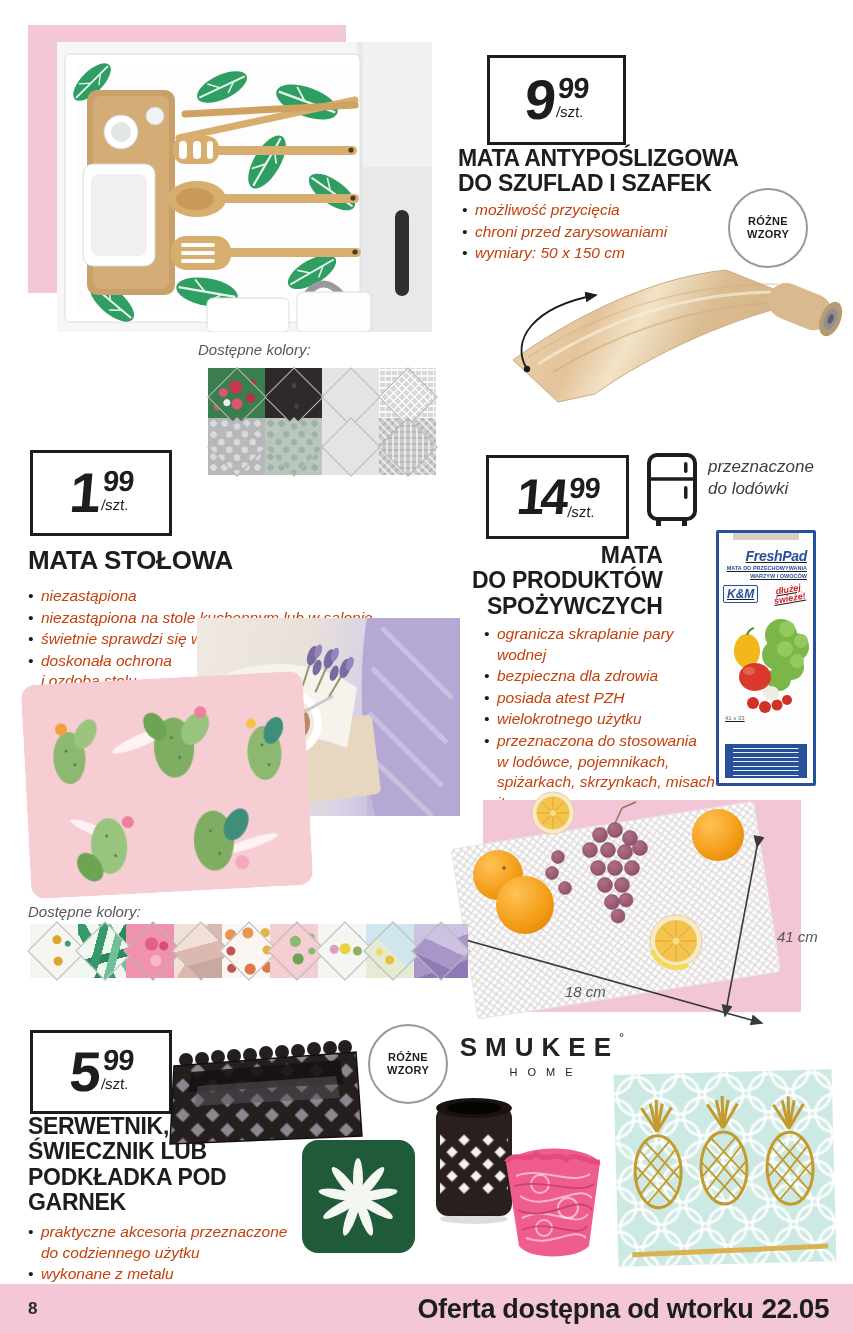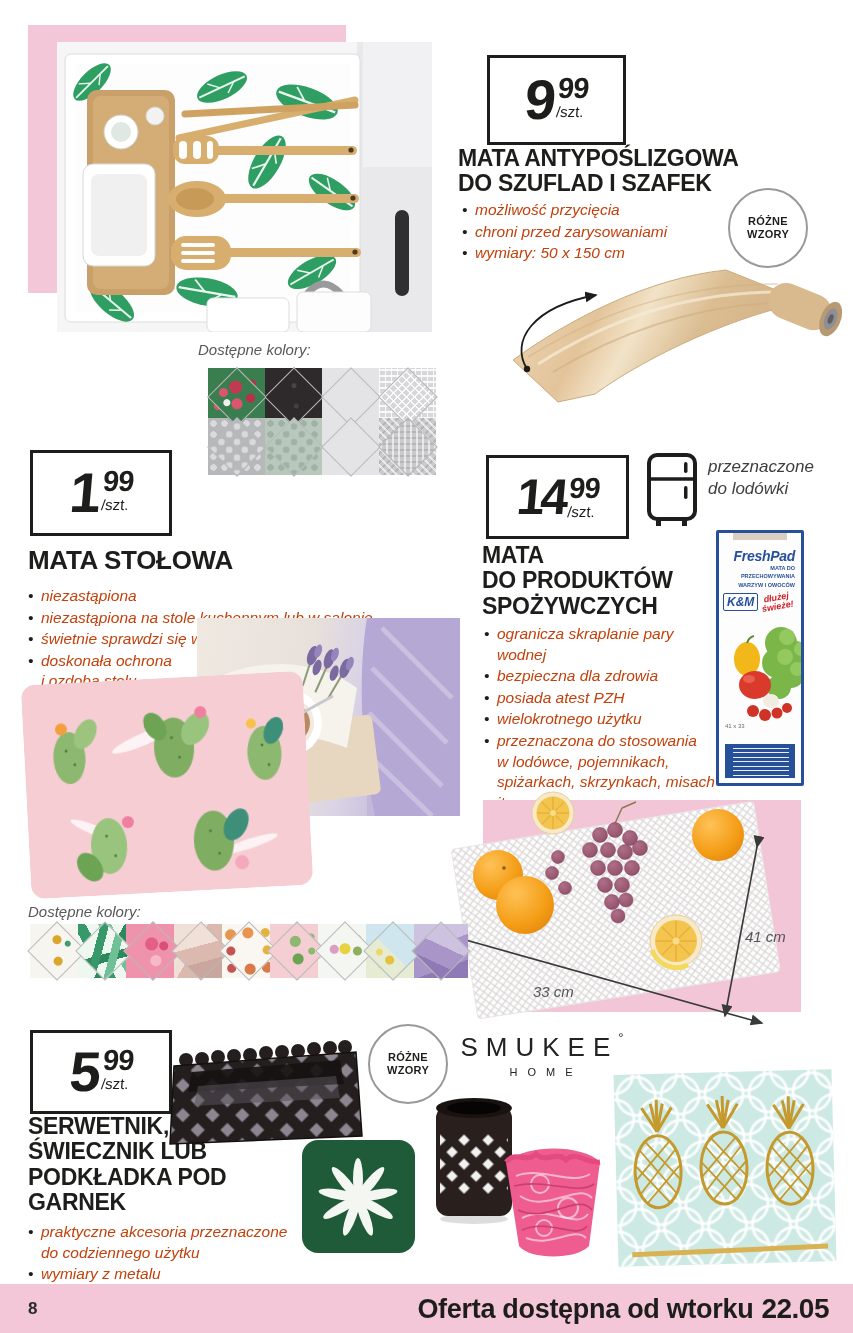--- a/index.html
+++ b/index.html
@@ -25,21 +25,21 @@
   .bullets li::before{content:"•";position:absolute;left:0;top:0;color:#1d1d1b;}
 
   .circle-badge{position:absolute;width:76px;height:76px;border:2px solid #999;
     border-radius:50%;background:#fff;display:flex;align-items:center;justify-content:center;
     text-align:center;font-weight:bold;font-size:11px;line-height:1.15;letter-spacing:.3px;
     white-space:pre-line;}
 
   .avail{position:absolute;font-style:italic;font-size:15px;color:#58585a;}
   .annot{position:absolute;font-style:italic;font-size:15px;color:#4a4a4a;
          text-align:center;white-space:pre-line;line-height:1.35;}
-  .dim-label{position:absolute;font-style:italic;font-size:15px;color:#55565a;}
+  .dim-label{position:absolute;font-style:italic;font-size:15px;color:#55565a;padding-left:32px;}
 
   
   .swatch-grid{position:absolute;display:grid;grid-template-columns:repeat(4,57px);}
   .swatch-grid .cell{width:57px;height:57px;display:flex;align-items:center;justify-content:center;}
   .swatch-grid .cell:nth-child(n+5){margin-top:-7px;}
   .swatch-row{position:absolute;display:flex;}
   .swatch-row .cell{width:54px;height:54px;display:flex;align-items:center;justify-content:center;margin-right:-6px;}
   .sw{width:40px;height:40px;transform:rotate(45deg);border:1px solid #b9b9bb;background:#ddd;}
   [data-variant="floral"]{background:#3a7d4e;background-image:radial-gradient(circle at 30% 35%,#c23a52 0 6px,transparent 7px),radial-gradient(circle at 62% 62%,#d95570 0 5px,transparent 6px),radial-gradient(circle at 76% 28%,#b93048 0 4px,transparent 5px),radial-gradient(circle at 42% 78%,#ecf2f0 0 3px,transparent 4px),radial-gradient(circle at 18% 66%,#d95570 0 4px,transparent 5px);}
   [data-variant="black"]{background:#2e2a2b;background-image:radial-gradient(circle at 30% 30%,#4a4446 0 2px,transparent 3px),radial-gradient(circle at 70% 62%,#443e40 0 2px,transparent 3px);}
@@ -74,21 +74,21 @@
   .fp-maker{font-size:12px;font-weight:bold;font-style:italic;color:#27509b;border:1px solid #27509b;
             border-radius:2px;padding:1px 3px;}
   .fp-claim{font-size:9px;font-style:italic;font-weight:bold;color:#cc2229;transform:rotate(-10deg);
             white-space:pre-line;text-align:center;line-height:1;padding-right:4px;}
   .fp-size{font-size:6px;color:#6b6b6b;padding-left:6px;}
   .fp-foot{position:absolute;left:6px;right:6px;bottom:5px;height:34px;background:#27509b;
            background-image:repeating-linear-gradient(180deg,rgba(255,255,255,.9) 0 1px,transparent 1px 4.5px);
            background-size:80% 100%;background-position:8px 4px;background-repeat:no-repeat;}
 
   .brand-logo{position:absolute;width:180px;text-align:center;color:#232323;}
-  .brand-name{font-size:26px;letter-spacing:8px;font-weight:400;}
+  .brand-name{font-size:26px;letter-spacing:8px;font-weight:700;}
   .brand-mark{font-size:13px;vertical-align:14px;letter-spacing:0;}
   .brand-sub{font-size:11px;letter-spacing:10px;margin-top:3px;padding-left:8px;}
 
   .footer-bar{position:absolute;left:0;right:0;top:1284px;height:49px;background:#f3c7d8;
               display:flex;align-items:center;}
   .page-num{position:absolute;left:28px;font-size:17px;font-weight:600;color:#2a2a2a;}
   .offer{position:absolute;right:24px;display:flex;align-items:baseline;font-weight:bold;}
   .offer-text{font-size:27px;letter-spacing:-.3px;}
   .offer-date{font-size:28px;margin-left:8px;letter-spacing:-.5px;}
 </style>
@@ -347,36 +347,36 @@
       <rect x="4" y="3" width="46" height="64" rx="8" fill="none" stroke="#1d1d1b" stroke-width="4"></rect>
       <line x1="4" y1="27" x2="50" y2="27" stroke="#1d1d1b" stroke-width="3.5"></line>
       <rect x="39" y="10" width="3.5" height="11" rx="1.7" fill="#1d1d1b"></rect>
       <rect x="39" y="34" width="3.5" height="13" rx="1.7" fill="#1d1d1b"></rect>
       <rect x="11" y="67" width="5" height="7" fill="#1d1d1b"></rect>
       <rect x="37" y="67" width="5" height="7" fill="#1d1d1b"></rect>
     </svg>
   </div>
   <div class="abs" style="left:708px;top:456px;font-style:italic;font-size:17px;color:#3e3e3d;white-space:pre-line;line-height:1.3;">przeznaczone
 do lodówki</div>
-  <h2 class="title" style="left:482px;top:543px;">MATA
+  <h2 class="title" style="left:472px;top:543px;text-align:right;">MATA
 DO PRODUKTÓW
 SPOŻYWCZYCH</h2>
   <ul class="bullets" style="left:484px;top:624px;width:240px;">
       <li>ogranicza skraplanie pary wodnej</li>
       <li>bezpieczna dla zdrowia</li>
       <li>posiada atest PZH</li>
       <li>wielokrotnego użytku</li>
       <li>przeznaczona do stosowania
 w lodówce, pojemnikach,
 spiżarkach, skrzynkach, misach itp.</li>
       <li>można dowolnie przyciąć do
 kształtu pojemnika</li>
     </ul>
 
-  <div class="freshpad" style="left:716px;top:530px;width:88px;height:256px;">
+  <div class="freshpad" style="left:716px;top:530px;width:100px;height:256px;text-decoration:underline;">
     <div class="fp-cap"></div>
     <div class="fp-brand">FreshPad</div>
     <div class="fp-line">MATA DO PRZECHOWYWANIA</div>
     <div class="fp-line">WARZYW I OWOCÓW</div>
     <div class="fp-row">
       <span class="fp-maker">K&amp;M</span>
       <span class="fp-claim">dłużej
 świeże!</span>
     </div>
     <svg width="94" height="110" viewBox="0 0 94 110" style="display:block;margin-top:2px;">
@@ -481,21 +481,21 @@
           <circle cx="186" cy="120" r="7"></circle>
           <circle cx="178" cy="136" r="7"></circle>
         <circle cx="118" cy="77" r="6.5"></circle>
           <circle cx="112" cy="93" r="6.5"></circle>
           <circle cx="125" cy="108" r="6.5"></circle>
       </g>
       <line x1="15" y1="157" x2="322" y2="243" stroke="#3a3a3a" stroke-width="1.6" marker-start="url(#dimArr)" marker-end="url(#dimArr)"></line>
       <line x1="317" y1="67" x2="285" y2="236" stroke="#3a3a3a" stroke-width="1.6" marker-start="url(#dimArr)" marker-end="url(#dimArr)"></line>
     </svg>
   </div>
-  <div class="dim-label" style="left:533px;top:983px;">33 cm</div>
+  <div class="dim-label" style="left:533px;top:983px;">18 cm</div>
   <div class="dim-label" style="left:745px;top:928px;">41 cm</div>
 
   <div class="avail" style="left:28px;top:903px;">Dostępne kolory:</div>
   <div class="swatch-row" style="left:30px;top:924px;">
       <div class="cell" data-variant="pineapple">
         <span class="sw" data-variant="pineapple"></span>
       </div>
       <div class="cell" data-variant="tropical">
         <span class="sw" data-variant="tropical"></span>
       </div>
@@ -531,21 +531,21 @@
       </span>
     </div>
   </div>
   <h2 class="title" style="left:28px;top:1114px;">SERWETNIK,
 ŚWIECZNIK LUB
 PODKŁADKA POD
 GARNEK</h2>
   <ul class="bullets" style="left:28px;top:1222px;width:280px;">
       <li>praktyczne akcesoria przeznaczone
 do codziennego użytku</li>
-      <li>wymiary z metalu</li>
+      <li>wykonane z metalu</li>
     </ul>
 
   <div class="abs" style="left:168px;top:1026px;width:198px;height:124px;">
     <svg width="198" height="124" viewBox="0 0 198 124">
       <defs>
         <pattern id="diaP" width="21" height="21" patternUnits="userSpaceOnUse" patternTransform="rotate(45)">
           <rect width="21" height="21" fill="#241e1f"></rect>
           <rect x="5.5" y="5.5" width="10" height="10" fill="#8d8690"></rect>
         </pattern>
       </defs>

